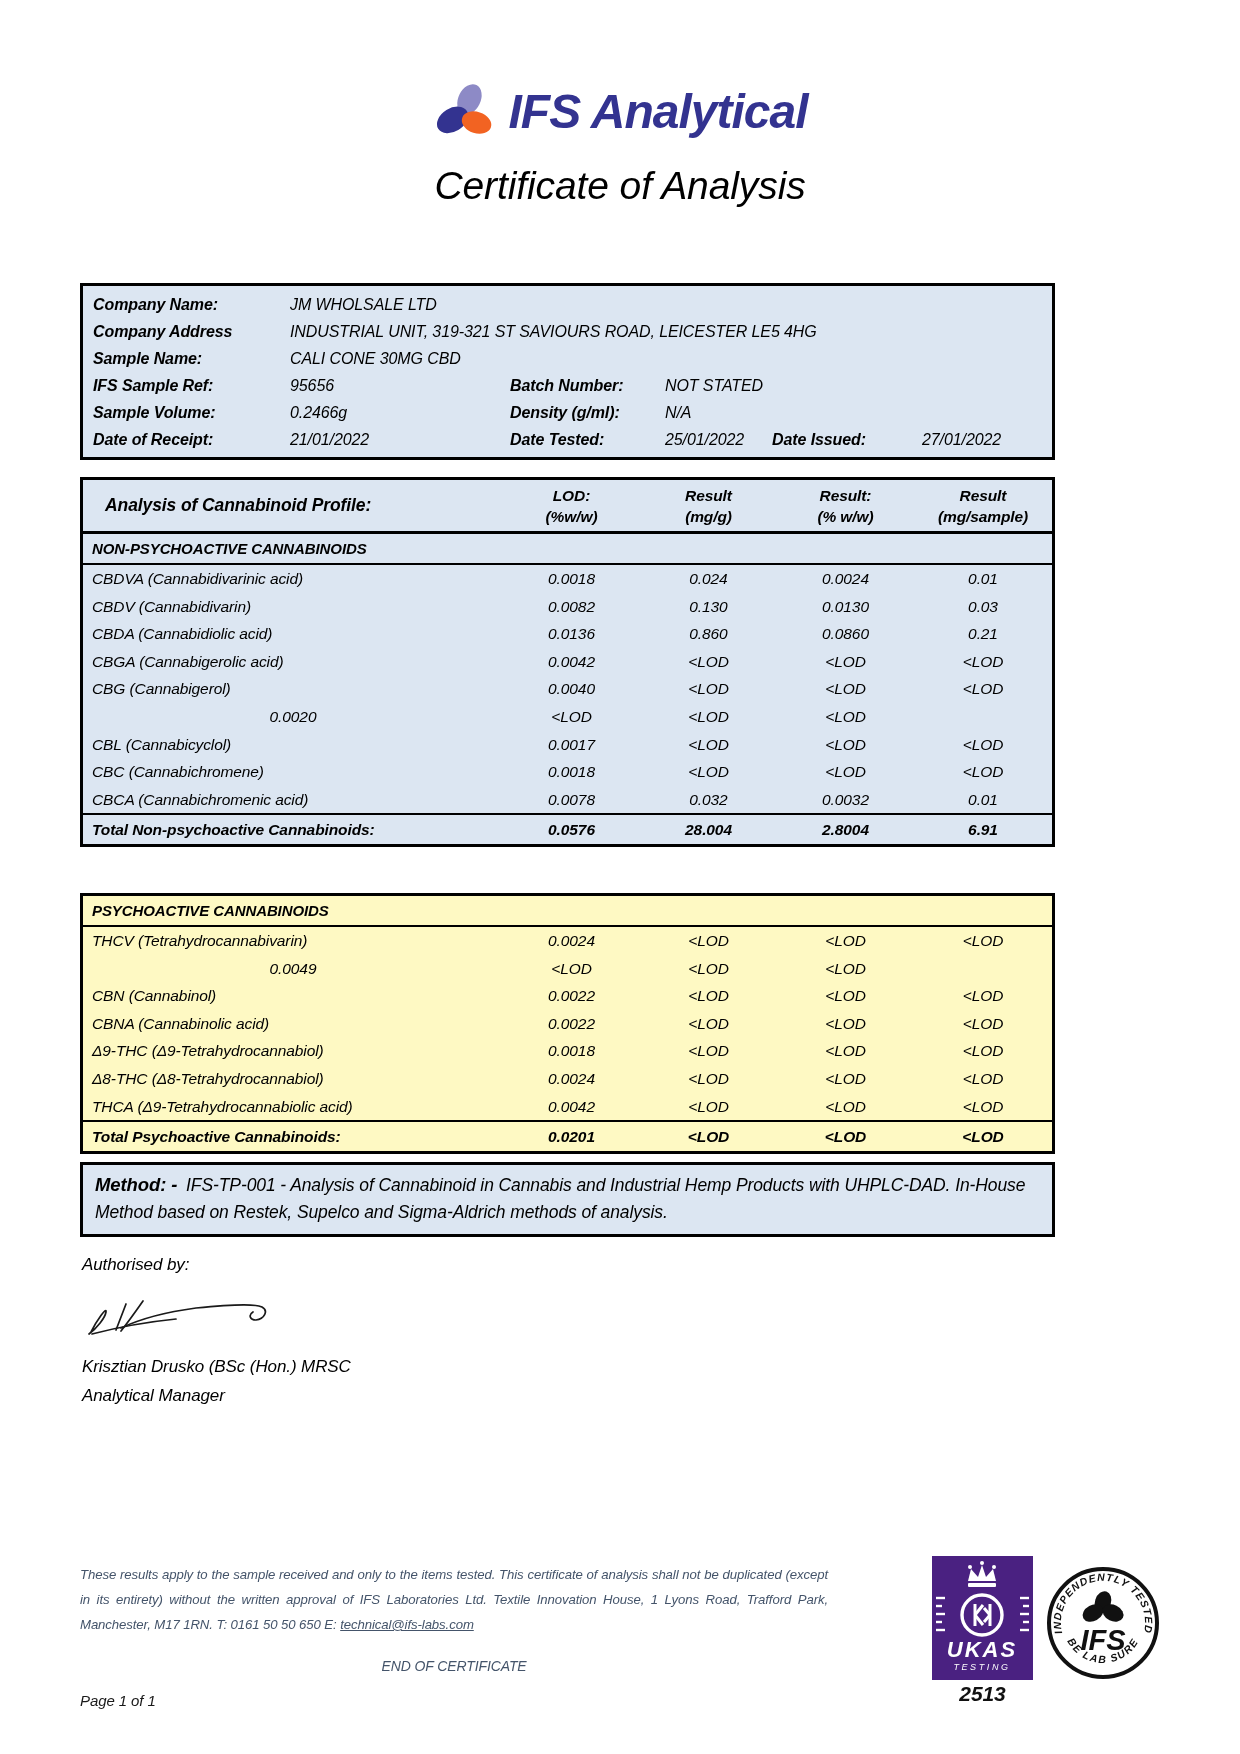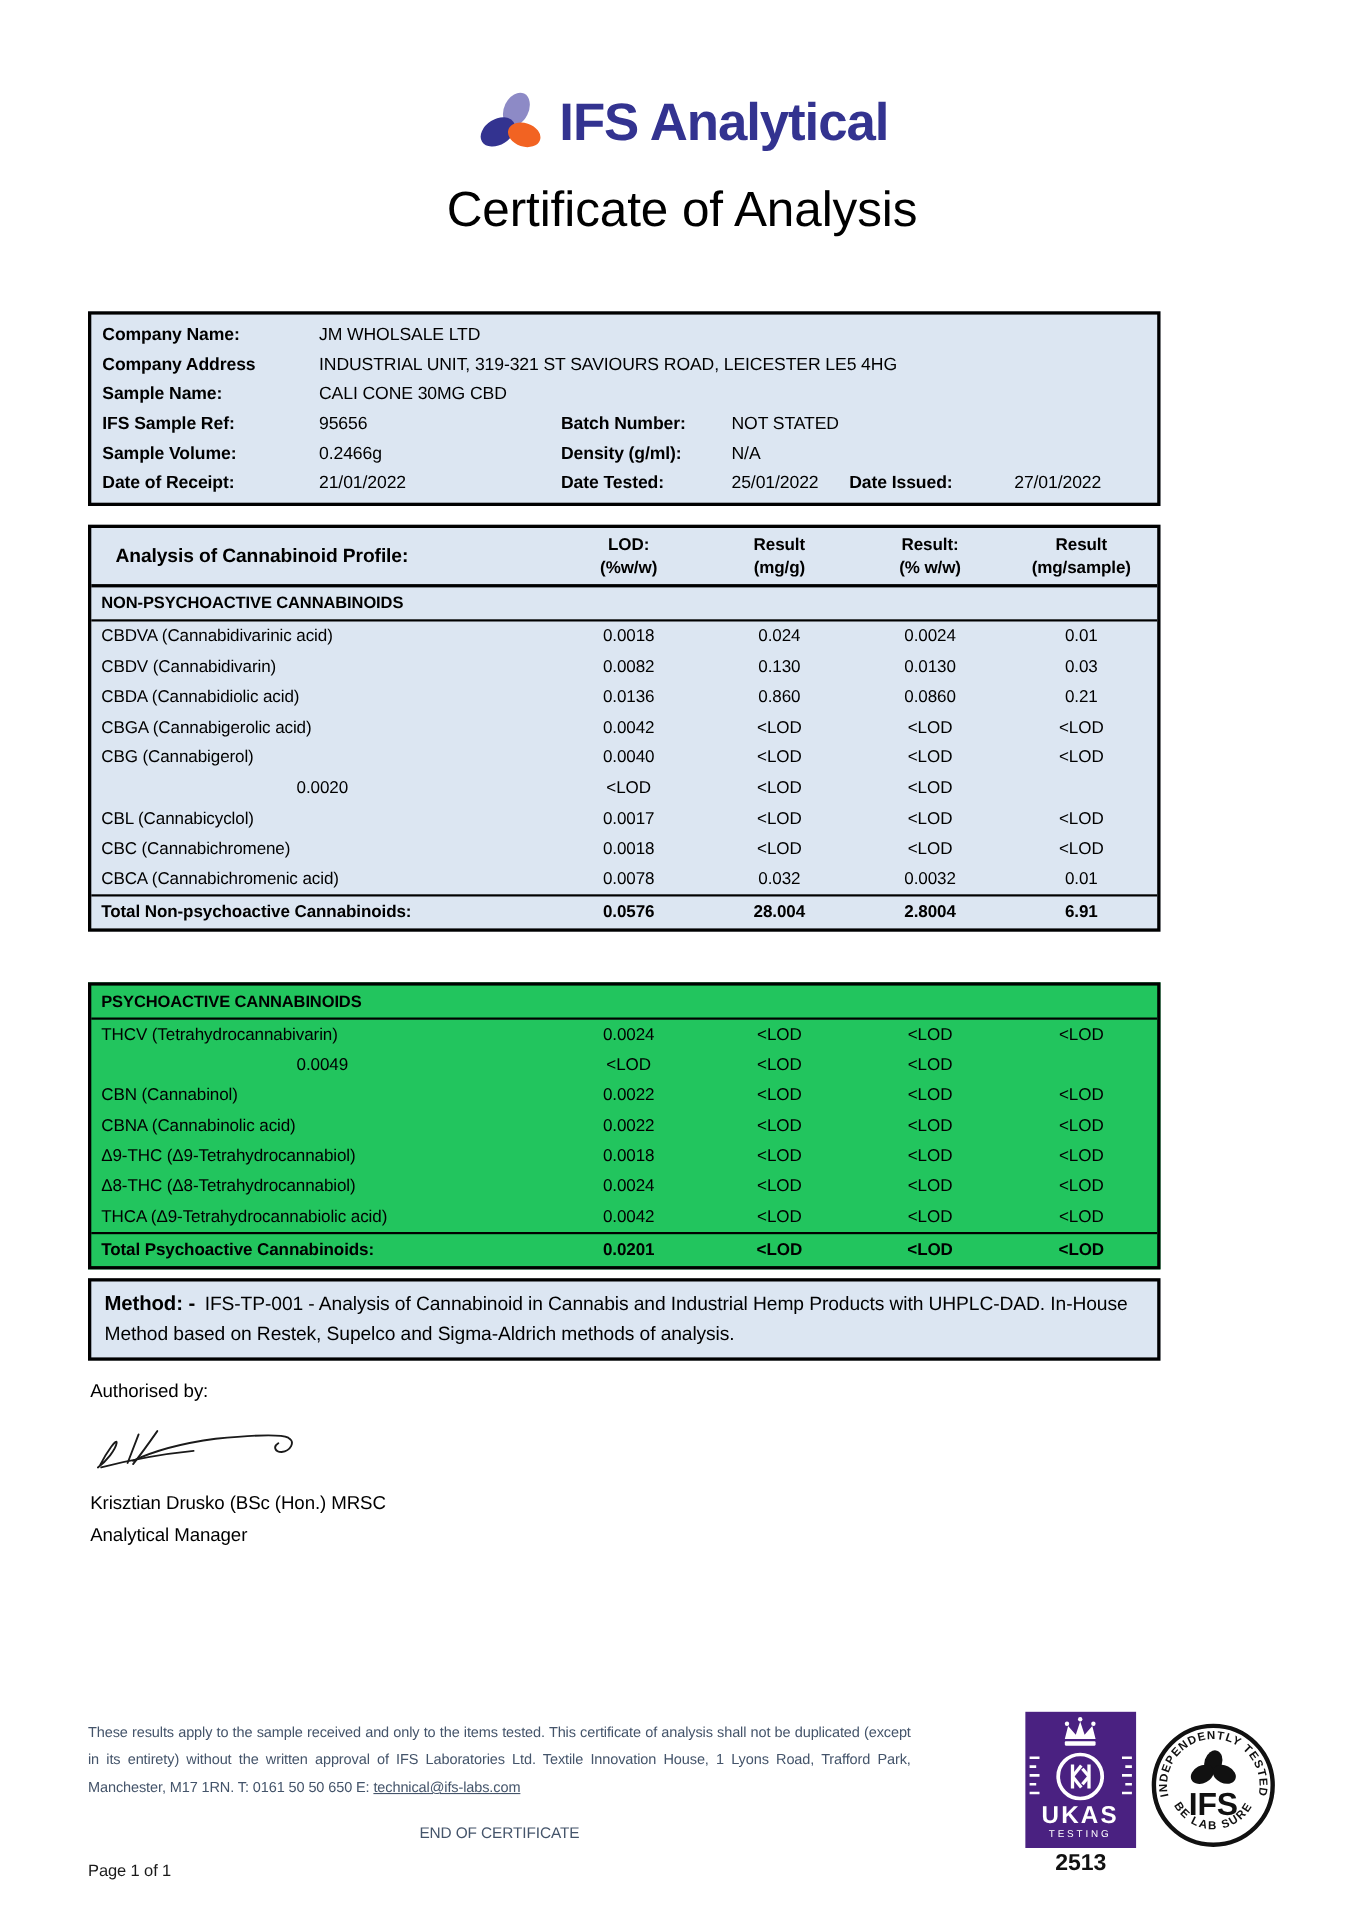--- a/index.html
+++ b/index.html
@@ -1,43 +1,44 @@
 <!DOCTYPE html>
 <html><head>
 <meta charset="utf-8">
 <style>
   * { box-sizing: border-box; }
   html, body { margin: 0; padding: 0; background: #fff; }
   .page {
     position: relative; width: 1240px; height: 1754px; background: #fff;
     font-family: "Liberation Sans", sans-serif; color: #000; overflow: hidden;
     letter-spacing: -0.1px;
+    font-style: italic;
   }
 
   
   .brand { position: absolute; top: 80px; left: 0; width: 100%;
            display: flex; align-items: center; justify-content: center; gap: 12px; }
   .brand-logo svg { display: block; }
   .brand-name { font-size: 48px; font-weight: 700; color: #333390; letter-spacing: -1px; }
   .doc-title { position: absolute; top: 164px; left: 0; width: 100%;
-               text-align: center; font-size: 45px; color: #000; }
+               text-align: center; font-size: 39px; color: #000; }
 
   
   .info-box { position: absolute; left: 80px; top: 283px; width: 975px;
               border: 3px solid #000; background: #dce6f2; padding: 5px 10px 4px; }
   .info-row { display: grid; grid-template-columns: 197px 220px 155px 107px 150px 1fr;
               line-height: 27px; font-size: 16px; }
   .info-label { font-weight: 700; }
   .info-value { font-weight: 400; }
 
   
   .analysis-box { position: absolute; left: 80px; top: 477px; width: 975px;
                   border: 3px solid #000; background: #dce6f2; }
   .psy-box { position: absolute; left: 80px; top: 893px; width: 975px;
-             border: 3px solid #000; background: #22c55e; }
+             border: 3px solid #000; background: #fef9c3; }
   .a-head { display: grid; grid-template-columns: 420px 137px 137px 137px 1fr;
             align-items: center; border-bottom: 3px solid #000; height: 54px; }
   .a-title { font-size: 17.5px; font-weight: 700; padding-left: 22px; }
   .a-col { text-align: center; font-weight: 700; font-size: 15.5px; line-height: 21px; }
   .sec-head { font-weight: 700; font-size: 15px; line-height: 29px;
               padding-left: 9px; border-bottom: 2px solid #000; }
   .c-row { display: grid; grid-template-columns: 420px 137px 137px 137px 1fr;
            font-size: 15.5px; line-height: 27.6px; }
   .c-name { padding-left: 9px; }
   .c-val { text-align: center; }

